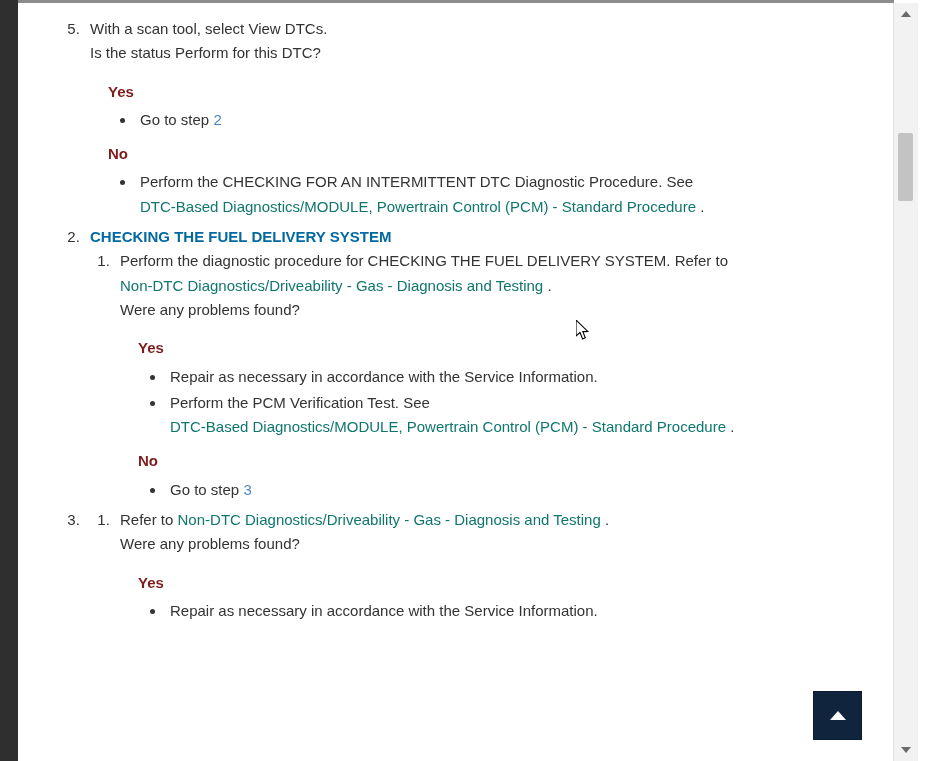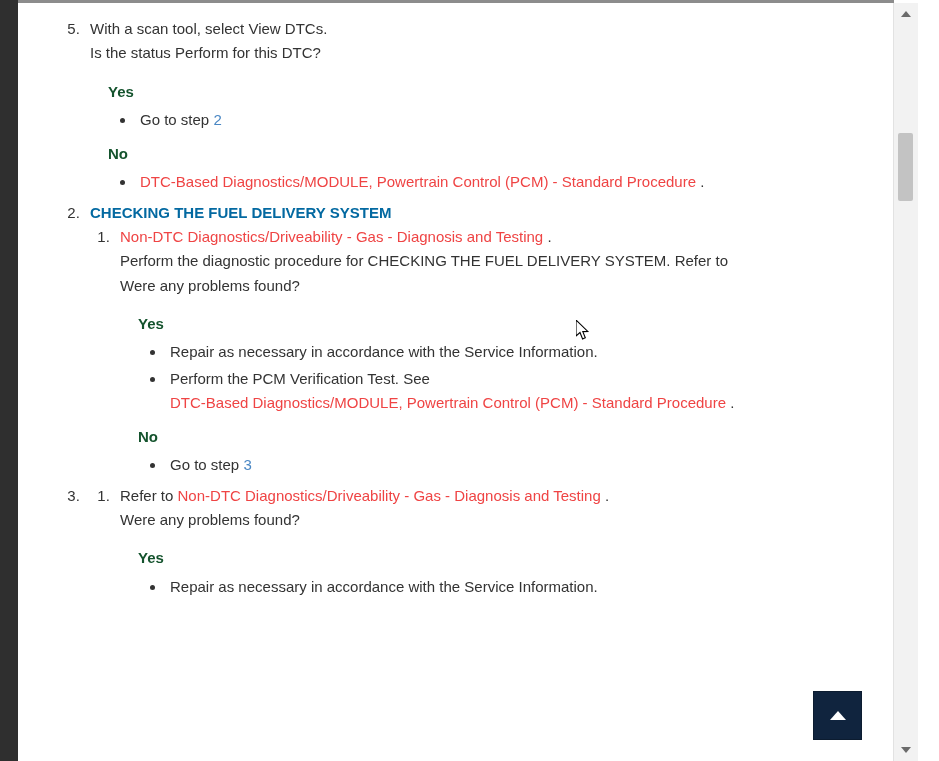--- a/index.html
+++ b/index.html
@@ -80,31 +80,31 @@
   ul.bullets > li {
     margin: 0 0 2px 0;
     padding-left: 4px;
   }
   .heading-bold {
     font-weight: bold;
     color: #0369a1;
   }
   .answer-label {
     font-weight: bold;
-    color: #14532d;
+    color: #7f1d1d;
     margin: 14px 0 0 18px;
   }
   .answer-label.tight {
     margin-top: 10px;
   }
   .line {
     display: block;
   }
   a.doclink {
-    color: #ef4444;
+    color: #0f766e;
     text-decoration: none;
     cursor: pointer;
   }
   a.steplink {
     color: #4a87c4;
     text-decoration: none;
     cursor: pointer;
   }
   
   .scrollbar {
@@ -205,31 +205,32 @@
           <span class="line">Is the status Perform for this DTC?</span>
 
           <div class="answer-label">Yes</div>
           <ul class="bullets">
             <li><span>Go to step </span><a class="steplink">2</a></li>
           </ul>
 
           <div class="answer-label tight">No</div>
           <ul class="bullets">
             <li>
+              <span class="line">Perform the CHECKING FOR AN INTERMITTENT DTC Diagnostic Procedure. See</span>
               <span class="line"><a class="doclink">DTC-Based Diagnostics/MODULE, Powertrain Control (PCM) - Standard Procedure</a> <span>.</span></span>
             </li>
           </ul>
         </li>
 
         <li value="2">
           <span class="heading-bold">CHECKING THE FUEL DELIVERY SYSTEM</span>
           <ol class="substeps">
             <li>
+              <span class="line">Perform the diagnostic procedure for CHECKING THE FUEL DELIVERY SYSTEM. Refer to</span>
               <span class="line"><a class="doclink">Non-DTC Diagnostics/Driveability - Gas - Diagnosis and Testing</a> <span>.</span></span>
-              <span class="line">Perform the diagnostic procedure for CHECKING THE FUEL DELIVERY SYSTEM. Refer to</span>
               <span class="line">Were any problems found?</span>
 
               <div class="answer-label">Yes</div>
               <ul class="bullets">
                 <li>Repair as necessary in accordance with the Service Information.</li>
                 <li>
                   <span class="line">Perform the PCM Verification Test. See</span>
                   <span class="line"><a class="doclink">DTC-Based Diagnostics/MODULE, Powertrain Control (PCM) - Standard Procedure</a> <span>.</span></span>
                 </li>
               </ul>

